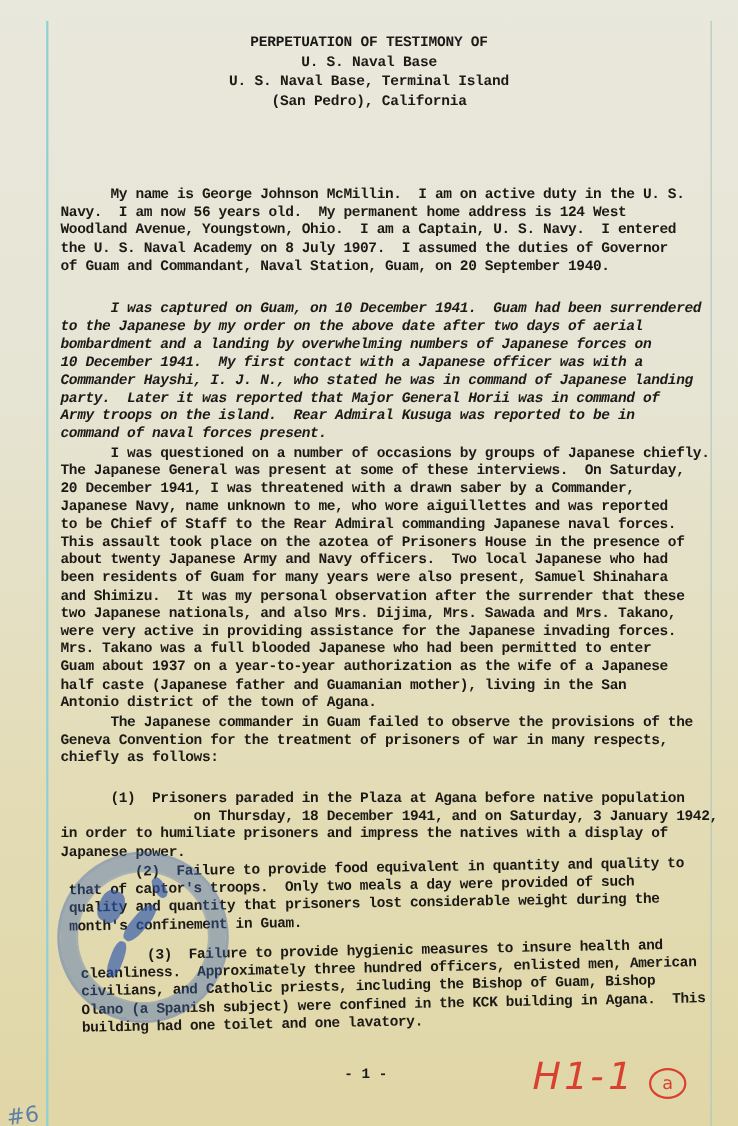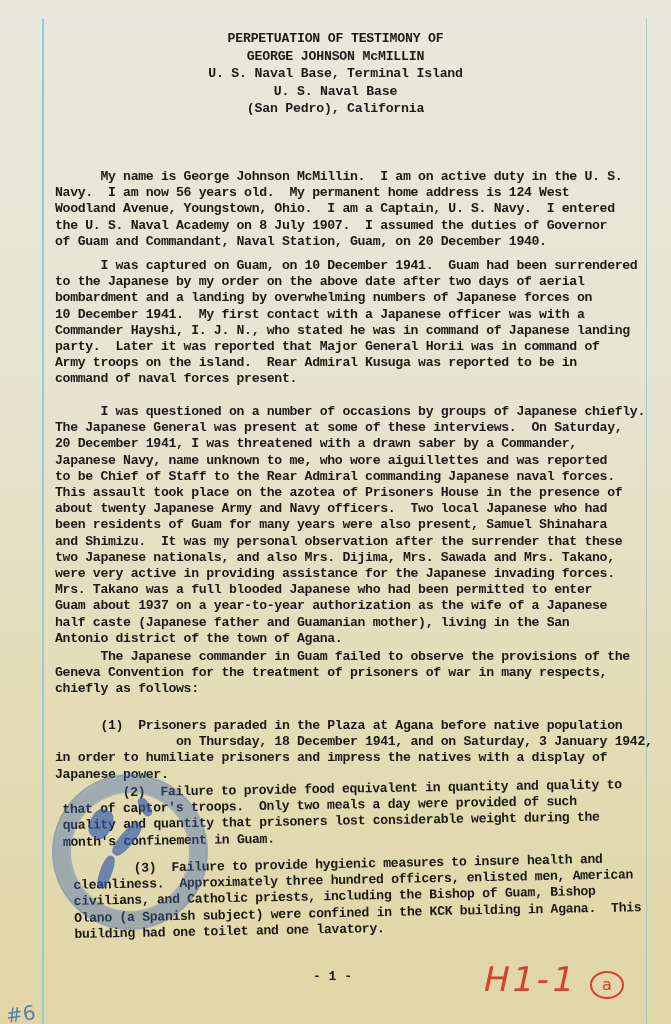--- a/index.html
+++ b/index.html
@@ -53,21 +53,21 @@
     position: absolute;
     left: 55px;
     width: 590px;
     font-size: 13.2px;
     line-height: 16.2px;
     font-weight: bold;
     letter-spacing: -0.35px;
     white-space: pre;
   }
   .p1 { top: 150px; }
-  .p2 { top: 239px; }
+  .p2 { top: 254px; font-style: italic; }
   .p3 { top: 385px; }
   .p4 { top: 630px; }
   .item1 { top: 699px; }
   .item2 { top: 767px; transform: rotate(-0.9deg); transform-origin: left top; left: 62px; }
   .item3 { top: 843px; transform: rotate(-1.1deg); transform-origin: left top; left: 73px; }
   .page-number {
     position: absolute;
     left: 313px;
     top: 950px;
     font-size: 13px;
@@ -132,31 +132,30 @@
 </head>
 <body>
 
 <div class="page">
 
   <div class="margin-line margin-left"></div>
   <div class="margin-line margin-right"></div>
 
   <div class="header">
     <span class="line">PERPETUATION OF TESTIMONY OF</span>
-    <span class="line">GEORGE JOHNSON McMILLIN</span>
+    <span class="line">U. S. Naval Base</span>
     <span class="line">U. S. Naval Base, Terminal Island</span>
-    <span class="line">U. S. Naval Base</span>
     <span class="line">(San Pedro), California</span>
   </div>
 
   <div class="body-text p1"><span>      My name is George Johnson McMillin.  I am on active duty in the U. S.</span>
 <span>Navy.  I am now 56 years old.  My permanent home address is 124 West</span>
 <span>Woodland Avenue, Youngstown, Ohio.  I am a Captain, U. S. Navy.  I entered</span>
 <span>the U. S. Naval Academy on 8 July 1907.  I assumed the duties of Governor</span>
-<span>of Guam and Commandant, Naval Station, Guam, on 20 December 1940.</span></div>
+<span>of Guam and Commandant, Naval Station, Guam, on 20 September 1940.</span></div>
 
   <div class="body-text p2"><span>      I was captured on Guam, on 10 December 1941.  Guam had been surrendered</span>
 <span>to the Japanese by my order on the above date after two days of aerial</span>
 <span>bombardment and a landing by overwhelming numbers of Japanese forces on</span>
 <span>10 December 1941.  My first contact with a Japanese officer was with a</span>
 <span>Commander Hayshi, I. J. N., who stated he was in command of Japanese landing</span>
 <span>party.  Later it was reported that Major General Horii was in command of</span>
 <span>Army troops on the island.  Rear Admiral Kusuga was reported to be in</span>
 <span>command of naval forces present.</span></div>
 

